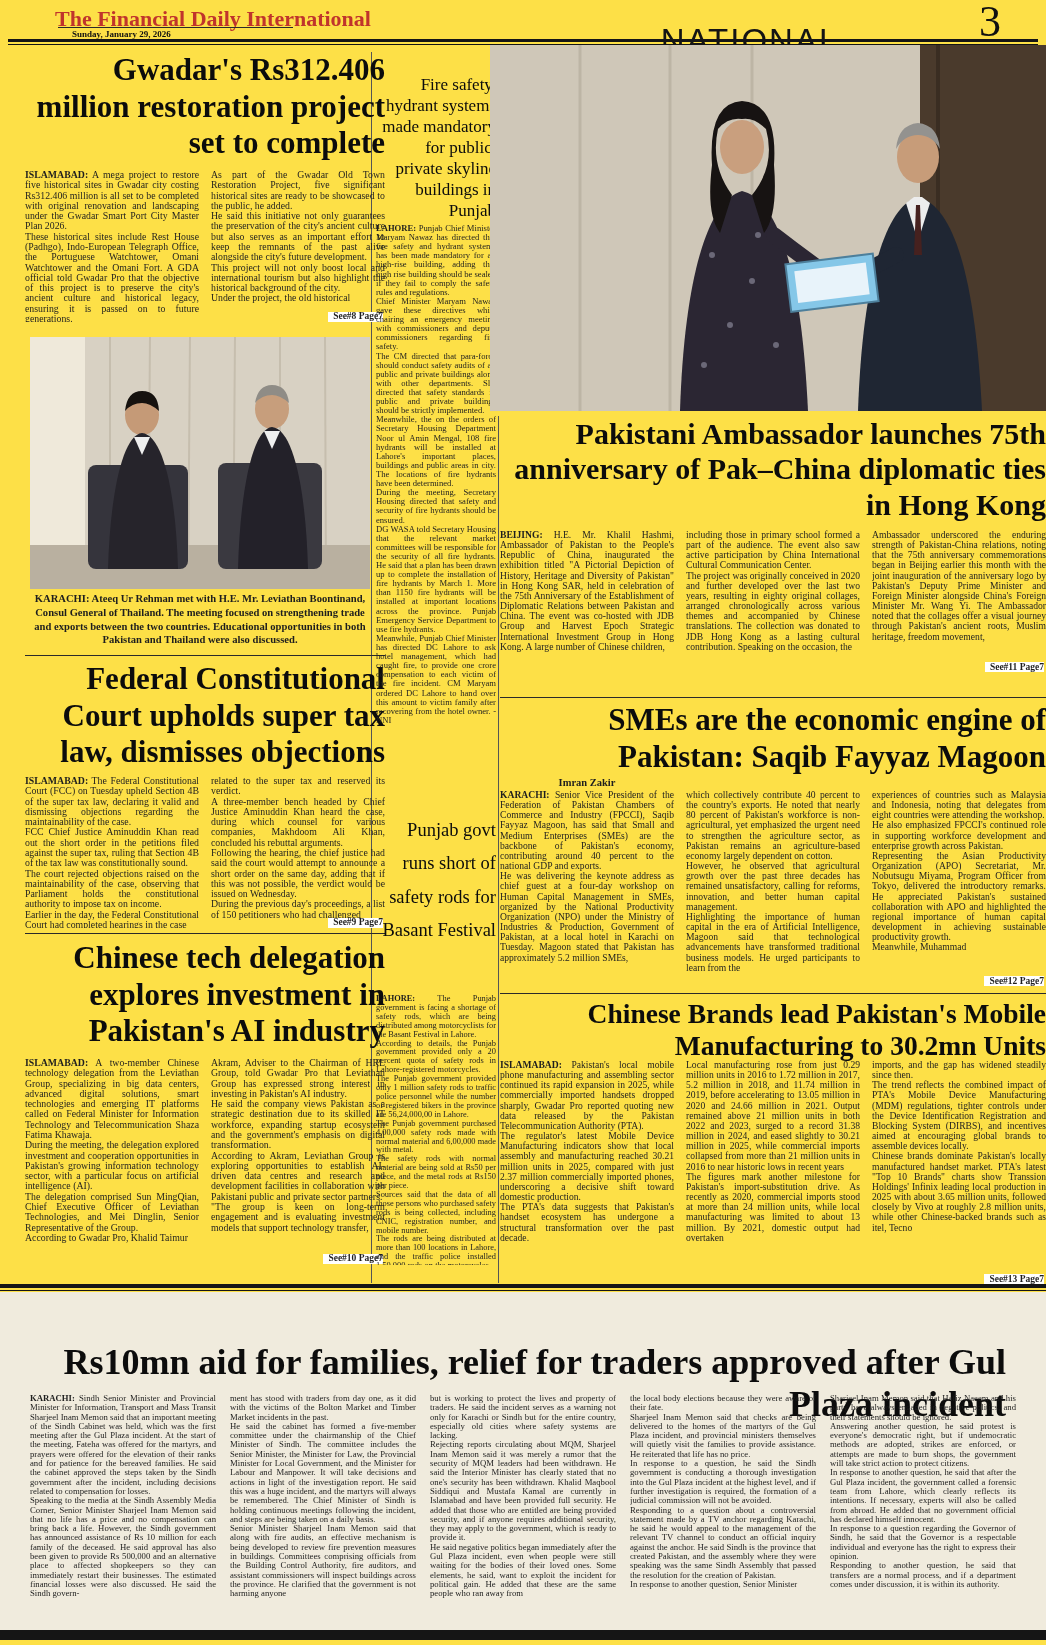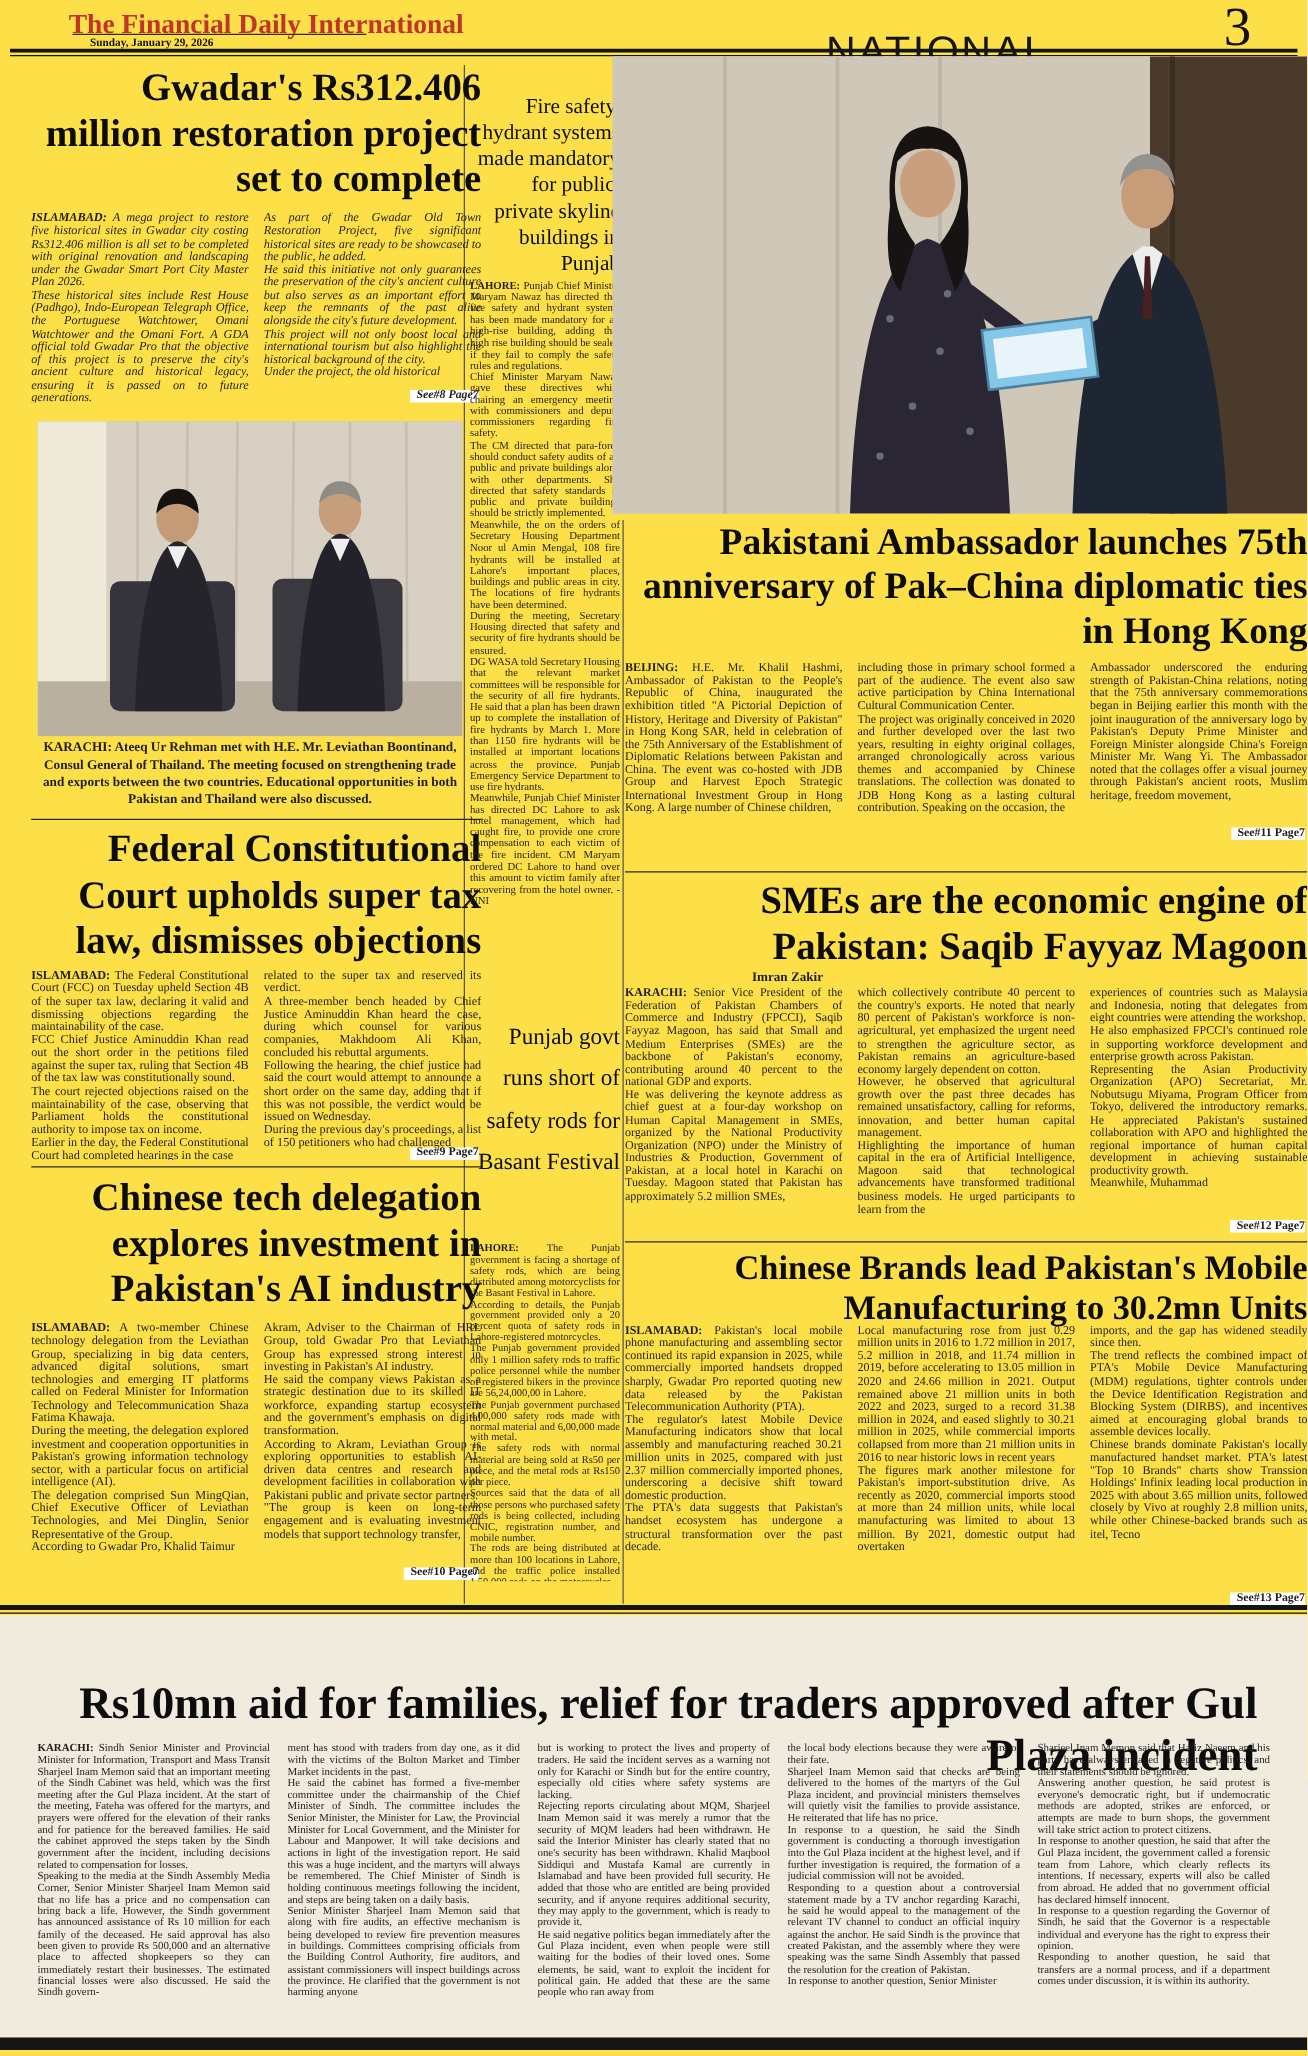--- a/index.html
+++ b/index.html
@@ -35,21 +35,21 @@
   <div class="abs masthead-date" style="left:72px;top:29px;">Sunday, January 29, 2026</div>
   <div class="abs section-label" style="left:600px;top:6px;width:300px;">NATIONAL</div>
   <div class="abs page-number" style="right:45px;top:-4px;width:80px;">3</div>
   <div class="thickrule" style="left:8px;top:39px;width:1030px;height:3px;"></div>
   <div class="thickrule" style="left:8px;top:44px;width:1030px;height:1px;"></div>
 
   <div class="vrule" style="left:371px;top:52px;height:1231px;"></div>
   <div class="vrule" style="left:498px;top:416px;height:867px;"></div>
 
   <h1 class="abs headline" style="left:25px;top:52px;width:360px;font-size:31px;">Gwadar's Rs312.406 million restoration project set to complete</h1>
-  <div class="abs body-cols" style="left:25px;top:170px;width:360px;height:152px;font-size:9.8px;line-height:1.05;font-style:italic;">
+  <div class="abs body-cols" style="left:25px;top:170px;width:360px;height:152px;font-size:9.8px;line-height:1.05;">
     <div class="col"><b class="dl">ISLAMABAD:</b><span class="bt"> A mega project to restore five historical sites in Gwadar city costing Rs312.406 million is all set to be completed with original renovation and landscaping under the Gwadar Smart Port City Master Plan 2026.
 These historical sites include Rest House (Padhgo), Indo-European Telegraph Office, the Portuguese Watchtower, Omani Watchtower and the Omani Fort. A GDA official told Gwadar Pro that the objective of this project is to preserve the city's ancient culture and historical legacy, ensuring it is passed on to future generations.</span></div>
     <div class="col"><span class="bt">As part of the Gwadar Old Town Restoration Project, five significant historical sites are ready to be showcased to the public, he added.
 He said this initiative not only guarantees the preservation of the city's ancient culture but also serves as an important effort to keep the remnants of the past alive alongside the city's future development.
 This project will not only boost local and international tourism but also highlight the historical background of the city.
 Under the project, the old historical</span></div>
     <div class="jump">See#8 Page7</div>
   </div>
 
   <div class="abs photo" style="left:30px;top:337px;width:340px;height:252px;">
@@ -170,21 +170,21 @@
   <div class="abs body-cols" style="left:500px;top:530px;width:546px;height:142px;font-size:9.6px;line-height:1.06;">
     <div class="col"><b class="dl">BEIJING:</b><span class="bt"> H.E. Mr. Khalil Hashmi, Ambassador of Pakistan to the People's Republic of China, inaugurated the exhibition titled "A Pictorial Depiction of History, Heritage and Diversity of Pakistan" in Hong Kong SAR, held in celebration of the 75th Anniversary of the Establishment of Diplomatic Relations between Pakistan and China. The event was co-hosted with JDB Group and Harvest Epoch Strategic International Investment Group in Hong Kong. A large number of Chinese children,</span></div>
     <div class="col"><span class="bt">including those in primary school formed a part of the audience. The event also saw active participation by China International Cultural Communication Center.
 The project was originally conceived in 2020 and further developed over the last two years, resulting in eighty original collages, arranged chronologically across various themes and accompanied by Chinese translations. The collection was donated to JDB Hong Kong as a lasting cultural contribution. Speaking on the occasion, the</span></div>
     <div class="col"><span class="bt">Ambassador underscored the enduring strength of Pakistan-China relations, noting that the 75th anniversary commemorations began in Beijing earlier this month with the joint inauguration of the anniversary logo by Pakistan's Deputy Prime Minister and Foreign Minister alongside China's Foreign Minister Mr. Wang Yi. The Ambassador noted that the collages offer a visual journey through Pakistan's ancient roots, Muslim heritage, freedom movement,</span></div>
     <div class="jump">See#11 Page7</div>
   </div>
 
   <div class="hrule" style="left:500px;top:697px;width:546px;"></div>
   <h1 class="abs headline" style="left:500px;top:702px;width:546px;font-size:31px;">SMEs are the economic engine of Pakistan: Saqib Fayyaz Magoon</h1>
-  <div class="abs byline" style="left:500px;top:777px;width:174px;margin-left:43px;">Imran Zakir</div>
+  <div class="abs byline" style="left:500px;top:777px;width:174px;">Imran Zakir</div>
   <div class="abs body-cols" style="left:500px;top:790px;width:546px;height:196px;font-size:9.6px;line-height:1.06;">
     <div class="col"><b class="dl">KARACHI:</b><span class="bt"> Senior Vice President of the Federation of Pakistan Chambers of Commerce and Industry (FPCCI), Saqib Fayyaz Magoon, has said that Small and Medium Enterprises (SMEs) are the backbone of Pakistan's economy, contributing around 40 percent to the national GDP and exports.
 He was delivering the keynote address as chief guest at a four-day workshop on Human Capital Management in SMEs, organized by the National Productivity Organization (NPO) under the Ministry of Industries &amp; Production, Government of Pakistan, at a local hotel in Karachi on Tuesday. Magoon stated that Pakistan has approximately 5.2 million SMEs,</span></div>
     <div class="col"><span class="bt">which collectively contribute 40 percent to the country's exports. He noted that nearly 80 percent of Pakistan's workforce is non-agricultural, yet emphasized the urgent need to strengthen the agriculture sector, as Pakistan remains an agriculture-based economy largely dependent on cotton.
 However, he observed that agricultural growth over the past three decades has remained unsatisfactory, calling for reforms, innovation, and better human capital management.
 Highlighting the importance of human capital in the era of Artificial Intelligence, Magoon said that technological advancements have transformed traditional business models. He urged participants to learn from the</span></div>
     <div class="col"><span class="bt">experiences of countries such as Malaysia and Indonesia, noting that delegates from eight countries were attending the workshop.
 He also emphasized FPCCI's continued role in supporting workforce development and enterprise growth across Pakistan.
 Representing the Asian Productivity Organization (APO) Secretariat, Mr. Nobutsugu Miyama, Program Officer from Tokyo, delivered the introductory remarks. He appreciated Pakistan's sustained collaboration with APO and highlighted the regional importance of human capital development in achieving sustainable productivity growth.
 Meanwhile, Muhammad</span></div>

